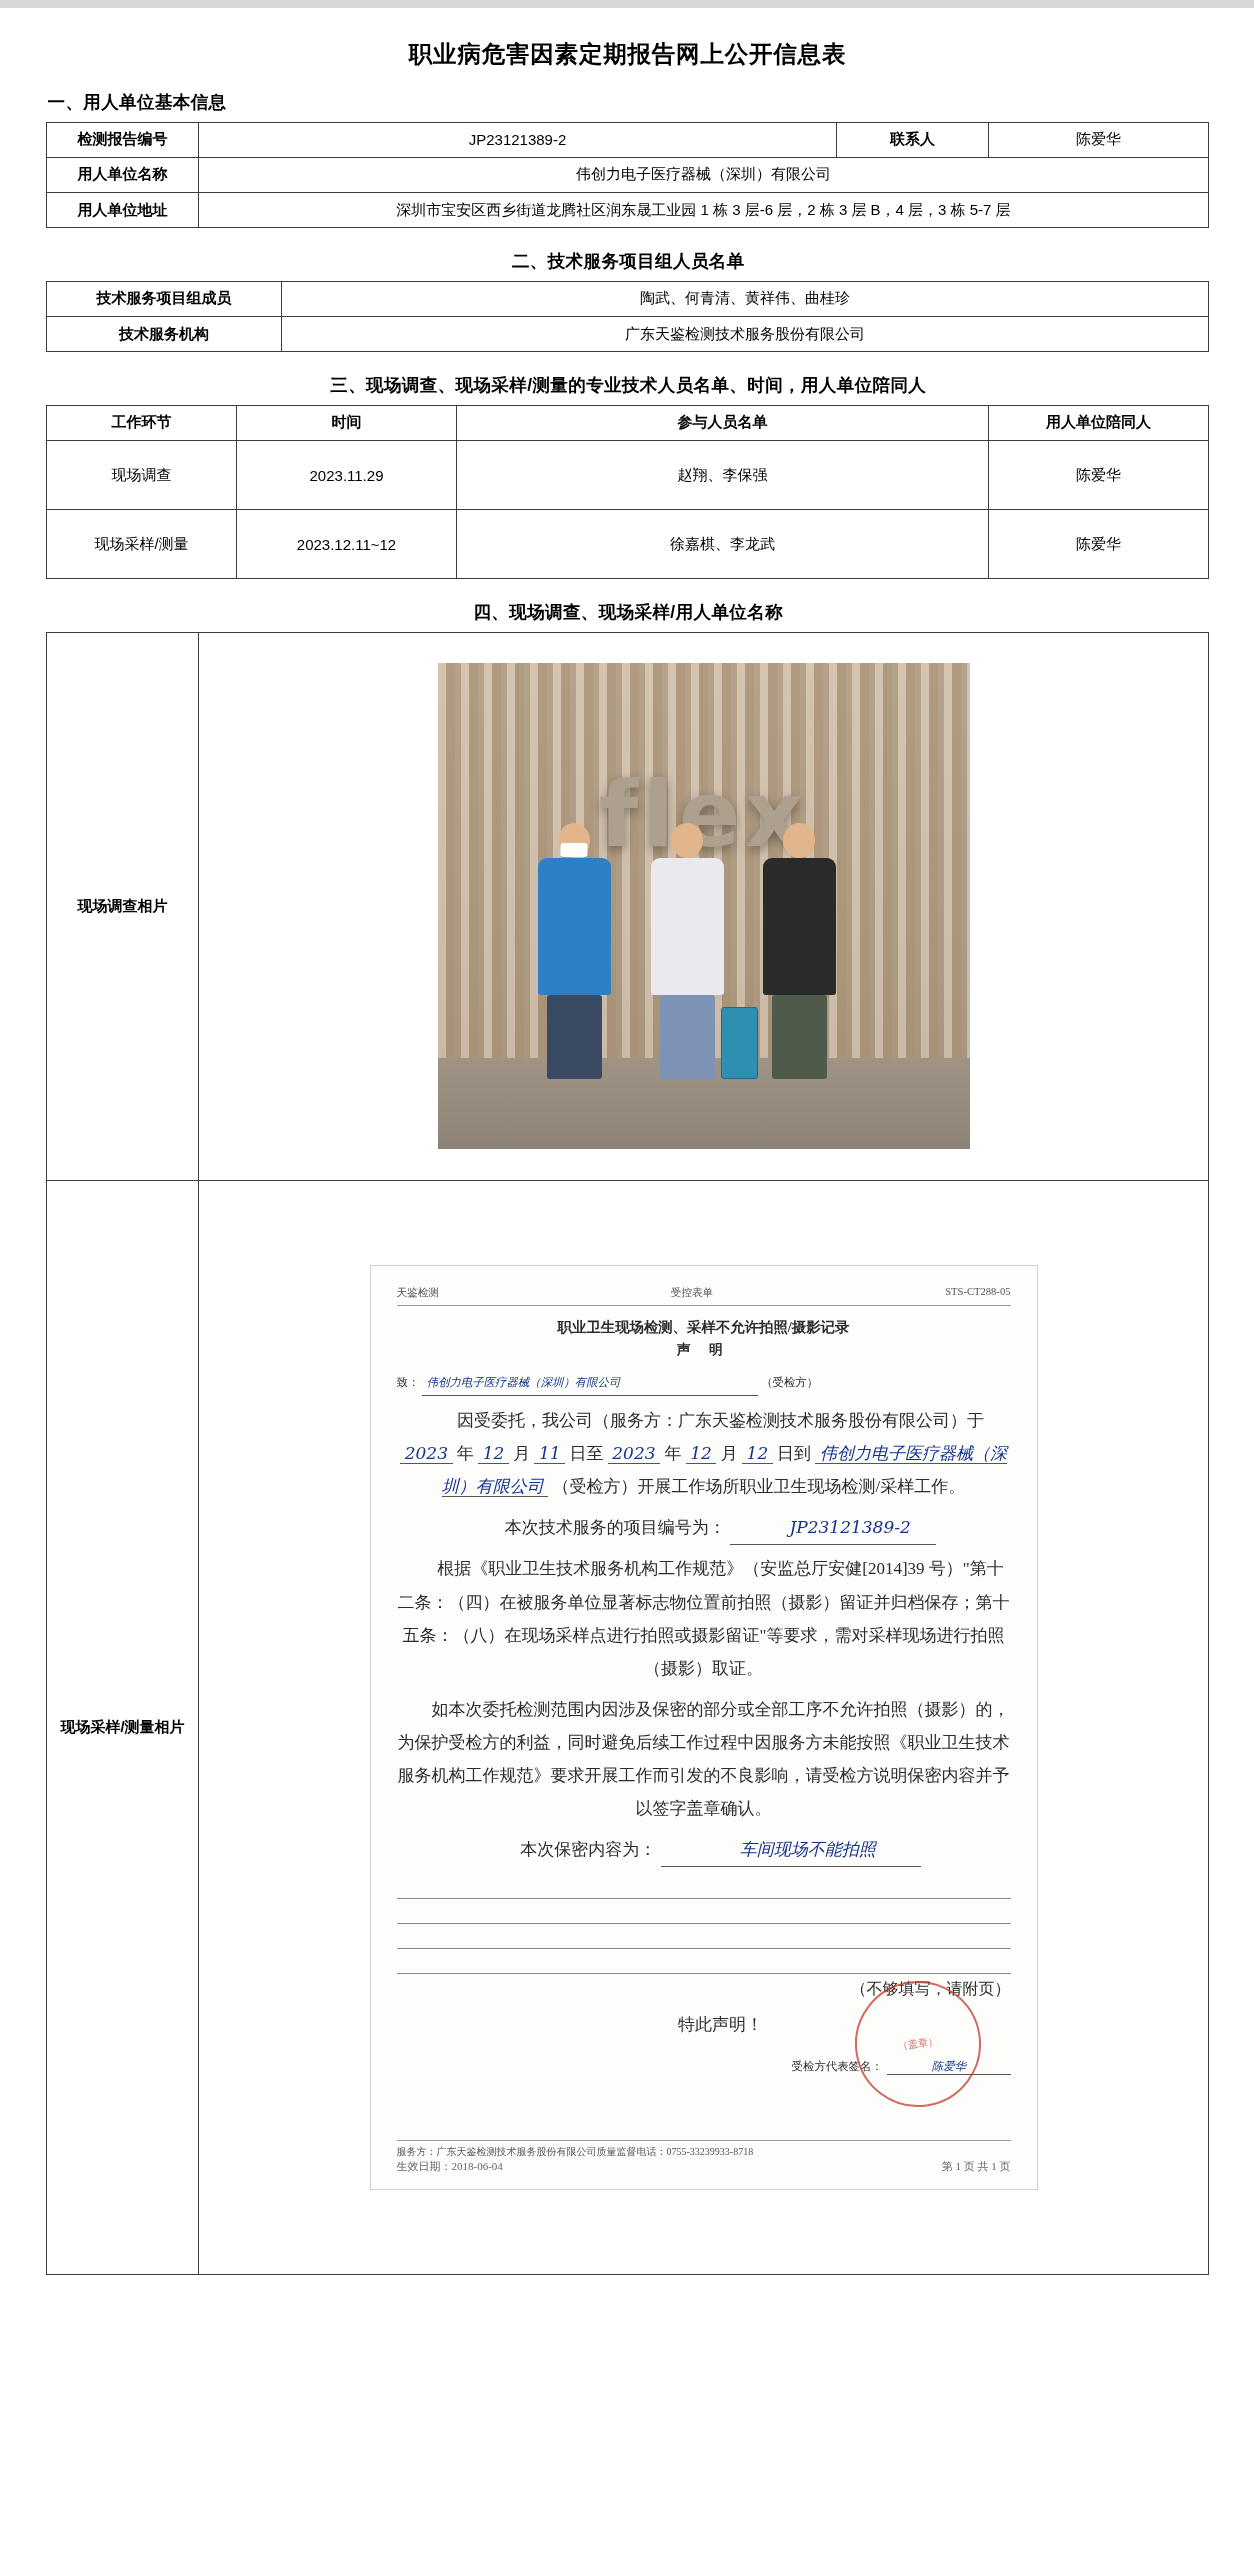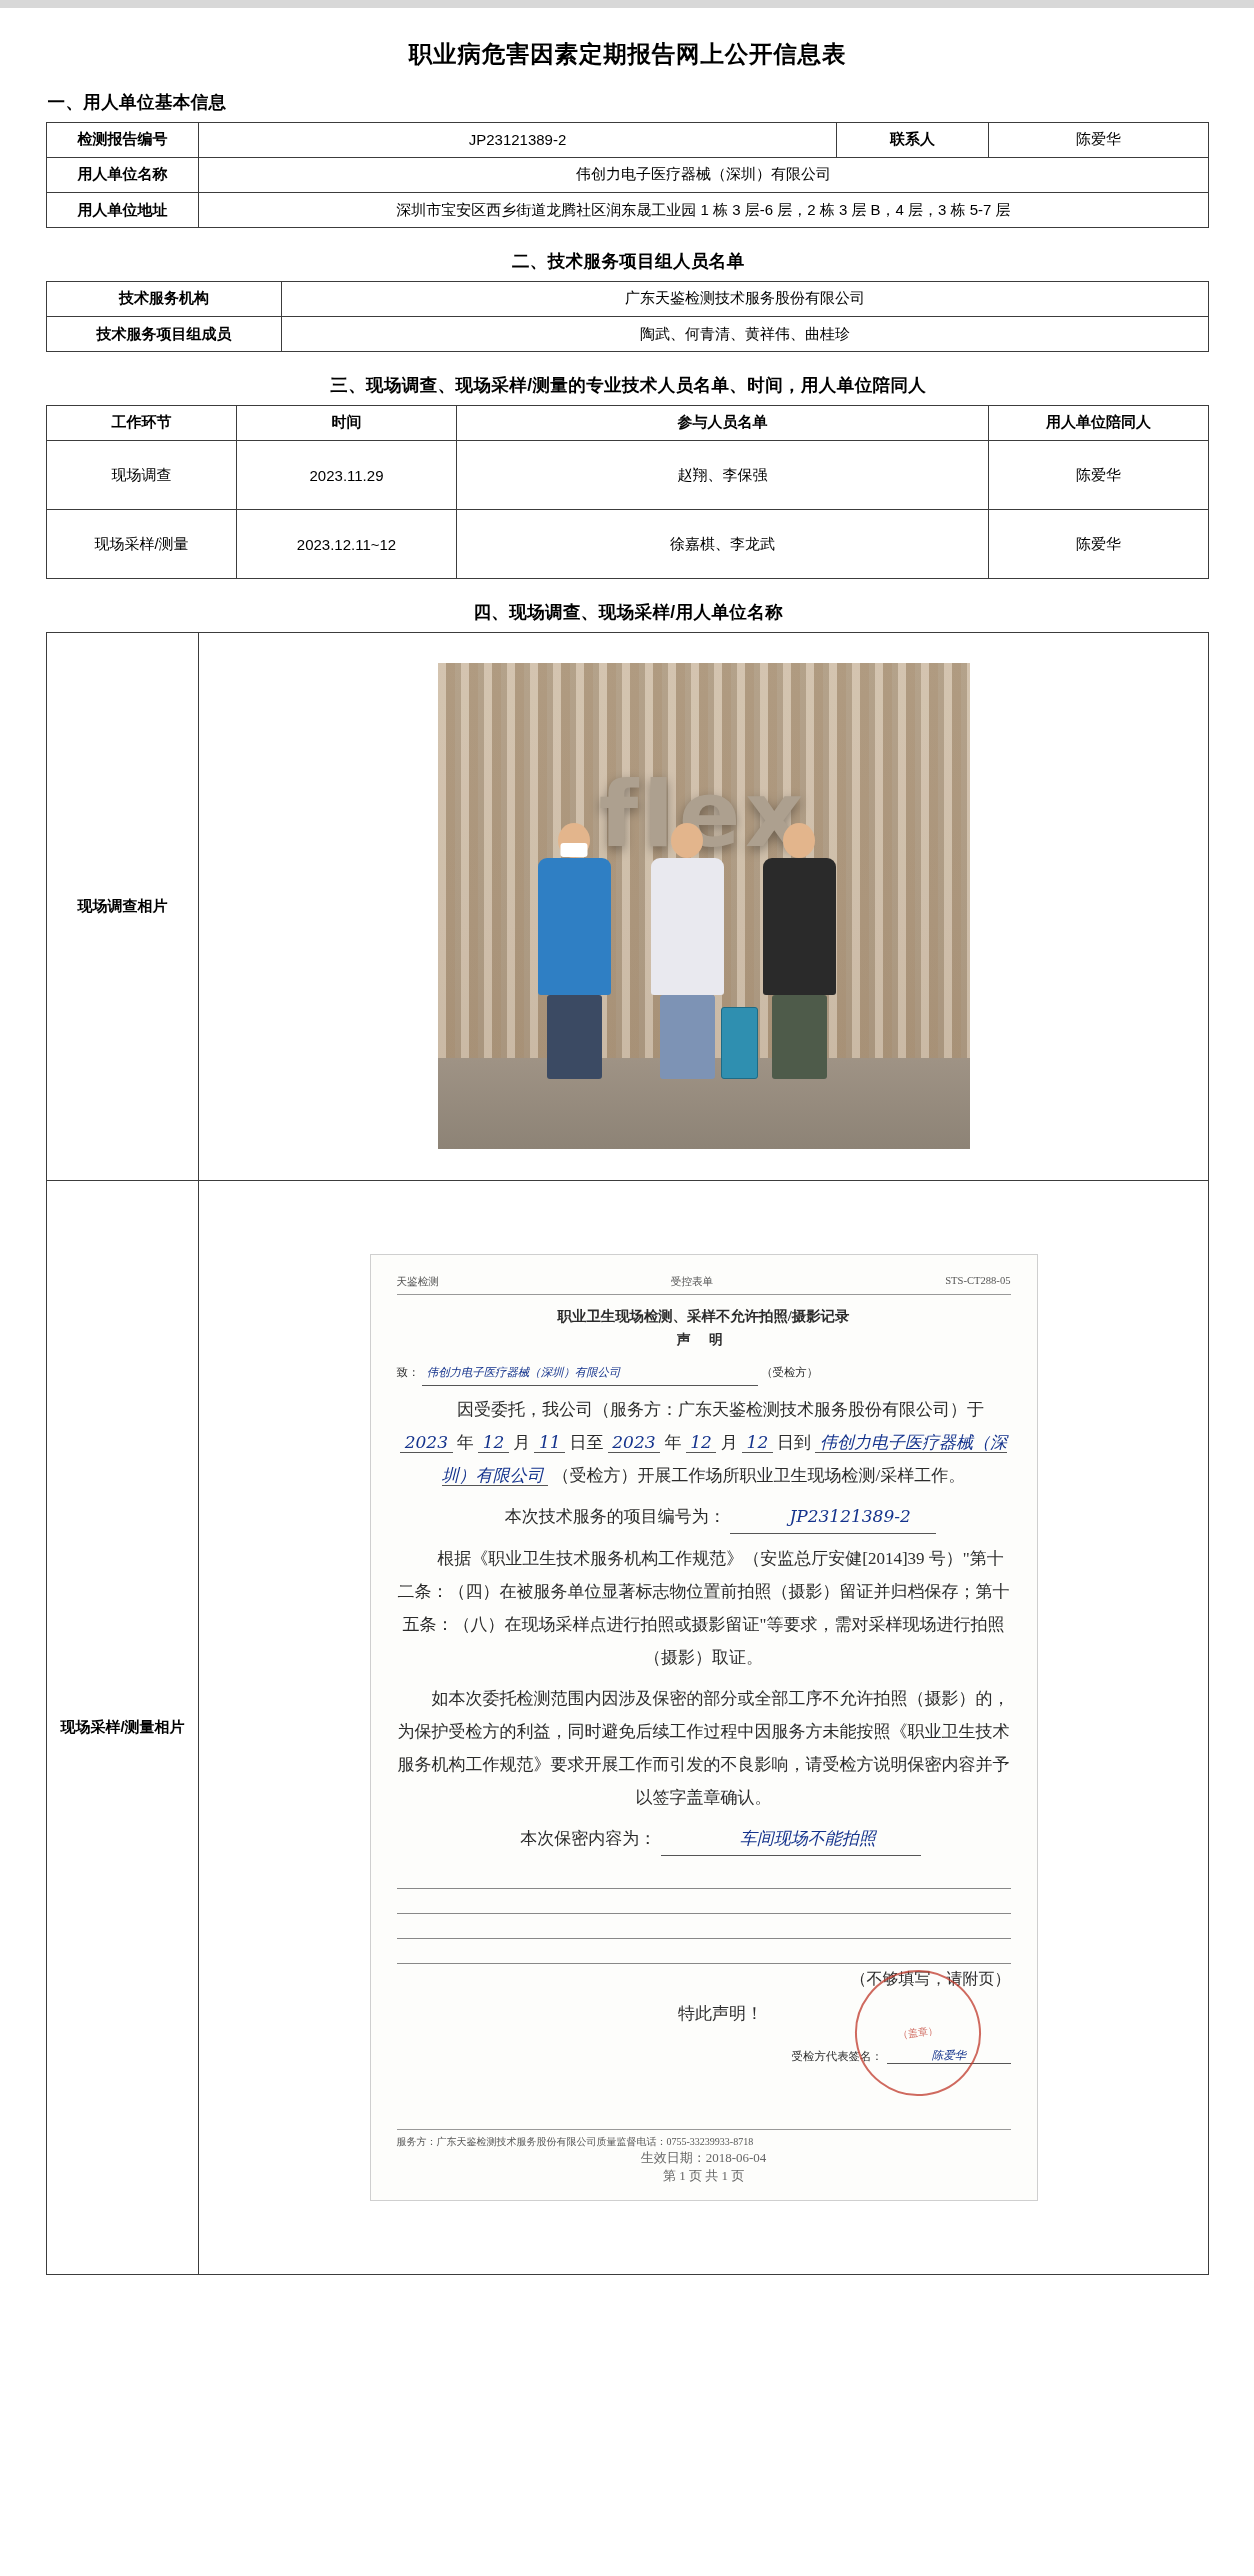--- a/index.html
+++ b/index.html
@@ -88,21 +88,21 @@
   .sign-row{margin-top:18px;font-size:11.4px;display:flex;justify-content:flex-end;
     align-items:center;gap:4.6px;position:relative;}
   .stamp{
     position:absolute;right:30px;bottom:-32px;width:122px;height:122px;
     border:2.3px solid #c0392b;border-radius:50%;opacity:.75;
     display:flex;align-items:center;justify-content:center;color:#c0392b;
     font-size:10px;text-align:center;transform:rotate(-8deg);
   }
   .f-foot{display:flex;justify-content:flex-start;font-size:10px;color:#555;
     border-top:0.8px solid #999;margin-top:65px;padding-top:4.6px;}
-  .f-foot2{display:flex;justify-content:space-between;font-size:13px;color:#666;flex-direction:column;}
+  .f-foot2{display:flex;justify-content:space-between;font-size:11px;color:#666;}
 </style>
 </head>
 <body>
 
 <div class="page">
 
   <div class="doc-title">职业病危害因素定期报告网上公开信息表</div>
 
   <div class="section-title">一、用人单位基本信息</div>
   <table class="grid">
@@ -131,26 +131,26 @@
   </table>
 
   <div class="section-title sp">二、技术服务项目组人员名单</div>
   <table class="grid">
     <colgroup>
         <col style="width:235px">
         <col>
       </colgroup>
     <tbody>
       <tr>
+        <td class="lbl">技术服务项目组成员</td>
+        <td class="val">陶武、何青清、黄祥伟、曲桂珍</td>
+      </tr>
+      <tr>
         <td class="lbl">技术服务机构</td>
         <td class="val">广东天鉴检测技术服务股份有限公司</td>
-      </tr>
-      <tr>
-        <td class="lbl">技术服务项目组成员</td>
-        <td class="val">陶武、何青清、黄祥伟、曲桂珍</td>
       </tr>
     </tbody>
   </table>
 
   <div class="section-title sp">三、现场调查、现场采样/测量的专业技术人员名单、时间，用人单位陪同人</div>
   <table class="grid">
     <colgroup>
         <col style="width:190px">
         <col style="width:220px">
         <col>

